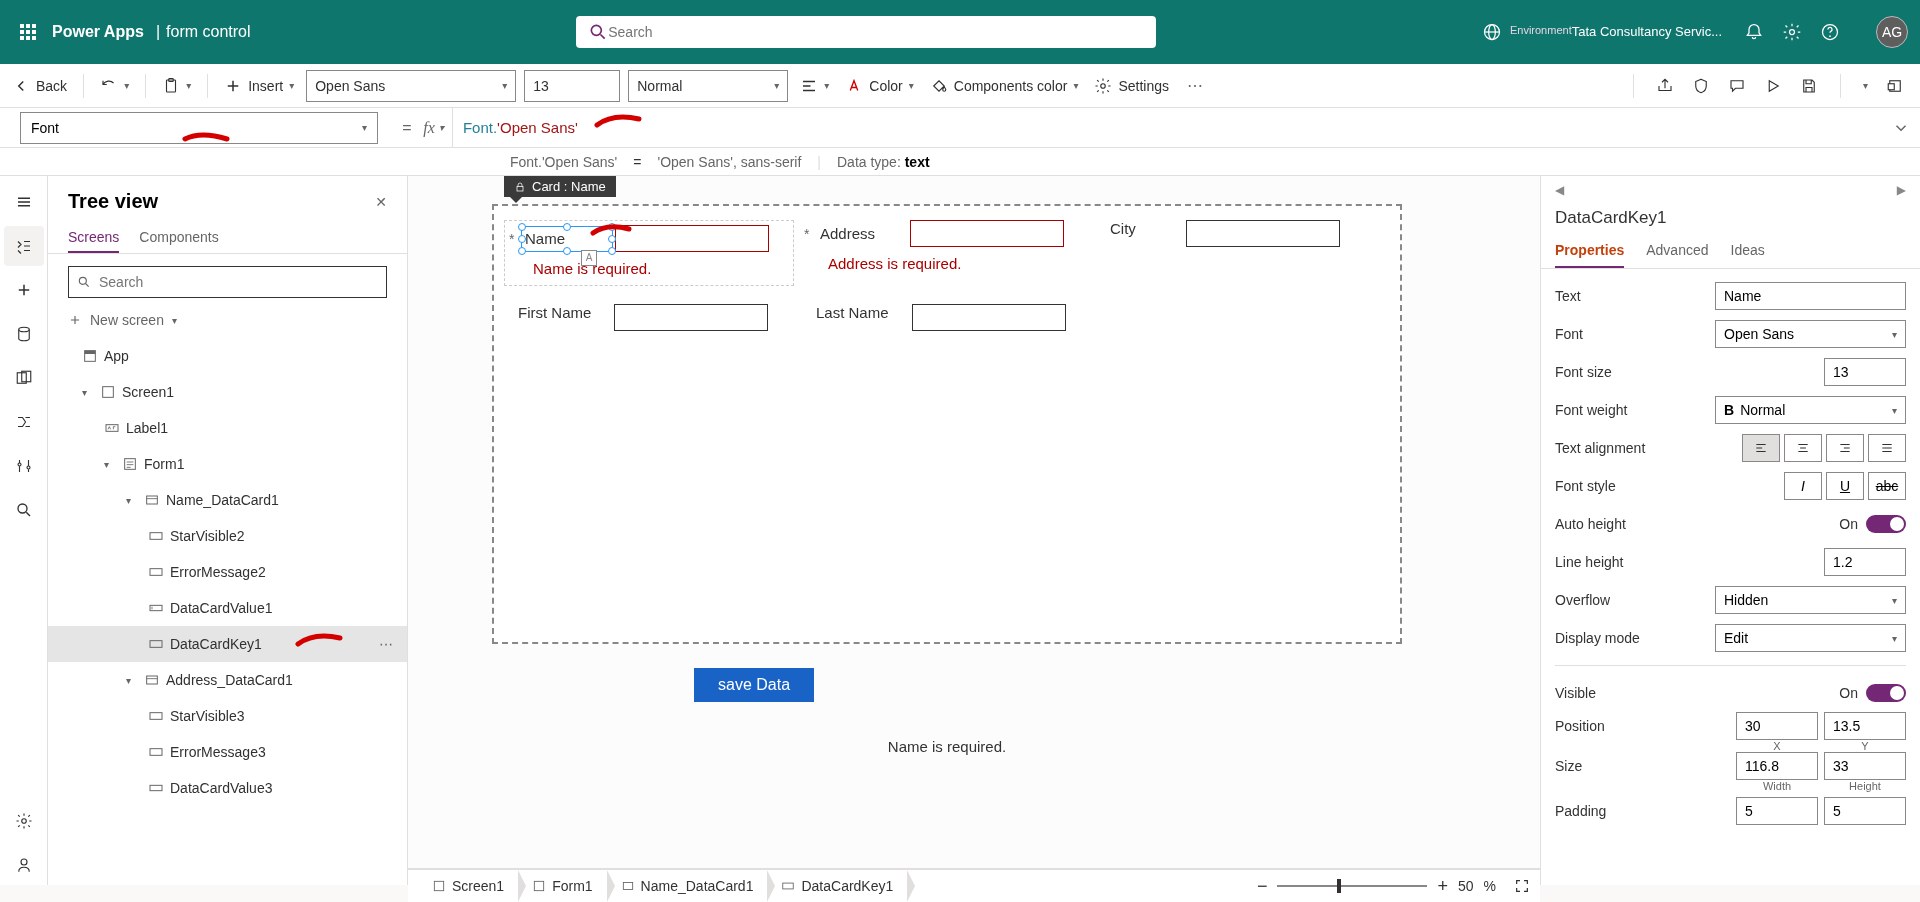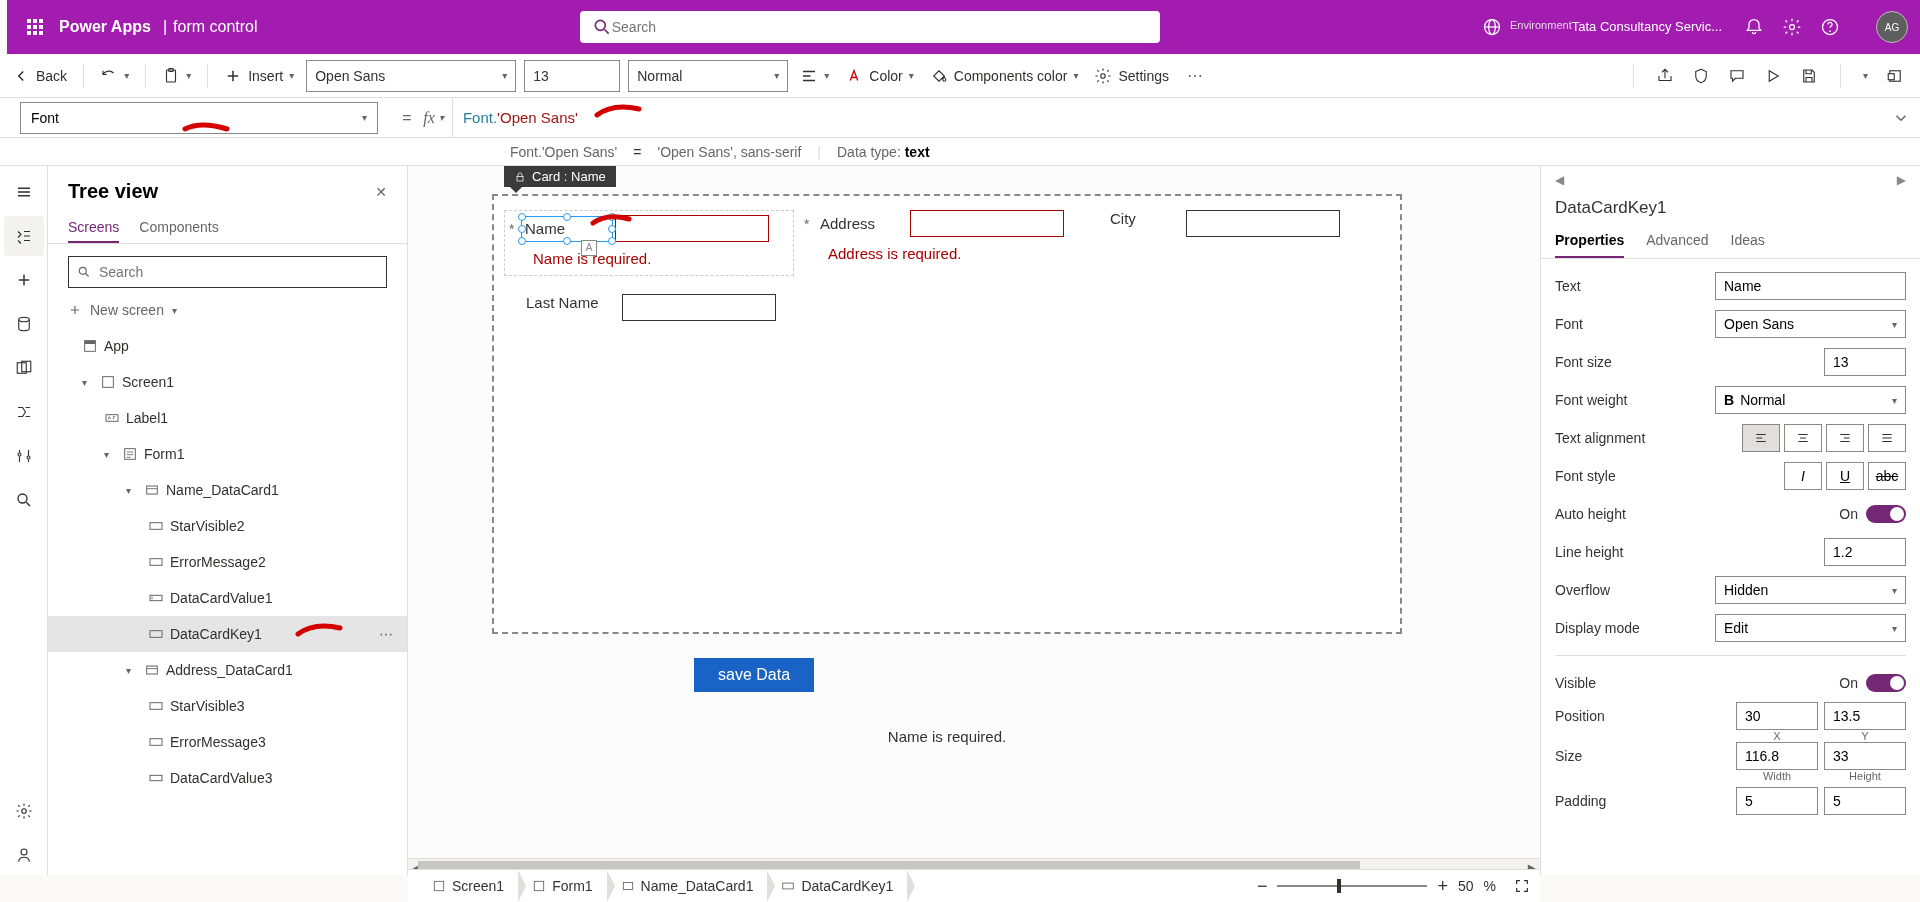--- a/index.html
+++ b/index.html
@@ -1,35 +1,35 @@
 <!DOCTYPE html>
 <html><head>
 <meta charset="utf-8">
 <style>
 * { margin: 0; padding: 0; box-sizing: border-box; font-family: "Segoe UI", Arial, sans-serif; }
 body { width: 1920px; height: 902px; overflow: hidden; background: #faf9f8; }
 
 
-.top-header { height: 54px; background: #a21caf; color: white; display: flex; align-items: center; padding: 0 12px; margin-left: 7px; }
+.top-header { height: 64px; background: #0f766e; color: white; display: flex; align-items: center; padding: 0 12px; }
 .waffle { width: 32px; height: 32px; display: flex; align-items: center; justify-content: center; margin-right: 8px; cursor: pointer; }
 .waffle-grid { width: 16px; height: 16px; display: grid; grid-template-columns: repeat(3,1fr); grid-template-rows: repeat(3,1fr); gap: 2px; }
 .waffle-grid span { background: white; width: 4px; height: 4px; }
 .app-title { font-size: 16px; font-weight: 600; margin-right: 6px; }
 .app-sep { margin: 0 6px; font-size: 16px; }
 .doc-title { font-size: 16px; }
 .top-spacer { flex: 1; display: flex; justify-content: center; }
 .search-box { width: 580px; height: 32px; background: white; border-radius: 4px; display: flex; align-items: center; padding: 0 12px; color: #666; }
 .search-box input { border: none; outline: none; flex: 1; font-size: 14px; color: #333; }
 .env-block { display: flex; align-items: center; margin-right: 12px; }
 .env-text { display: flex; flex-direction: row; margin-left: 8px; line-height: 1.2; }
 .env-label { font-size: 11px; color: #e6d6e6; }
 .env-value { font-size: 13px; max-width: 180px; overflow: hidden; text-overflow: ellipsis; white-space: nowrap; }
 .top-icons { display: flex; align-items: center; gap: 18px; margin-left: 10px; }
 .top-icon { width: 20px; height: 20px; color: white; cursor: pointer; }
-.avatar { width: 32px; height: 32px; border-radius: 50%; background: #5e5e5e; color: white; display: flex; align-items: center; justify-content: center; font-size: 10px; margin-left: 18px; border: 1px solid #bbb; }
+.avatar { width: 32px; height: 32px; border-radius: 50%; background: #5e5e5e; color: white; display: flex; align-items: center; justify-content: center; font-size: 14px; margin-left: 18px; border: 1px solid #bbb; }
 
 
 .command-bar { height: 44px; background: white; border-bottom: 1px solid #e1dfdd; display: flex; align-items: center; padding: 0 8px; gap: 8px; }
 .cmd-group { display: flex; align-items: center; gap: 6px; padding: 0 4px; }
 .cmd-divider { width: 1px; height: 24px; background: #e1dfdd; margin: 0 4px; }
 .cmd-btn-icon { width: 18px; height: 18px; color: #323130; }
 .cmd-label { font-size: 14px; color: #323130; }
 .dropdown-field { height: 32px; border: 1px solid #8a8886; background: white; display: flex; align-items: center; padding: 0 8px; font-size: 14px; color: #323130; justify-content: space-between; }
 .font-select { width: 210px; }
 .size-select { width: 96px; }
@@ -106,21 +106,21 @@
 .hscroll { height: 17px; background: #f3f2f1; border-top: 1px solid #e1dfdd; position: relative; }
 .hscroll-thumb { position: absolute; top: 2px; left: 10px; right: 180px; height: 12px; background: #c8c6c4; }
 .hscroll-arrow { position: absolute; top: 0; width: 17px; height: 17px; display: flex; align-items: center; justify-content: center; font-size: 10px; color: #666; }
 
 
 .props-panel { width: 380px; background: white; border-left: 1px solid #e1dfdd; display: flex; flex-direction: column; }
 .props-header { display: flex; align-items: center; justify-content: space-between; height: 28px; padding: 0 14px; color: #888; font-size: 12px; }
 .props-title { padding: 0 14px; font-size: 17px; color: #333; height: 28px; display: flex; align-items: center; }
 .props-tabs { display: flex; padding: 0 14px; border-bottom: 1px solid #e1dfdd; gap: 22px; margin-top: 4px; }
 .props-tab { padding: 6px 0 8px 0; font-size: 14px; color: #666; cursor: pointer; border-bottom: 2px solid transparent; }
-.props-tab.active { color: #000000; border-bottom-color: #742774; font-weight: 600; }
+.props-tab.active { color: #c2410c; border-bottom-color: #742774; font-weight: 600; }
 .props-body { flex: 1; overflow-y: auto; padding: 8px 14px; }
 .prop-row { display: flex; align-items: center; min-height: 38px; }
 .prop-label { width: 160px; font-size: 14px; color: #333; }
 .prop-value { flex: 1; }
 .prop-input { width: 100%; height: 28px; border: 1px solid #8a8886; padding: 0 8px; font-size: 14px; display: flex; align-items: center; justify-content: space-between; }
 .prop-input-small { width: 82px; height: 28px; border: 1px solid #8a8886; padding: 0 8px; font-size: 14px; display: flex; align-items: center; }
 .toggle { width: 40px; height: 18px; border-radius: 9px; background: #742774; position: relative; cursor: pointer; }
 .toggle::after { content: ''; position: absolute; right: 2px; top: 2px; width: 14px; height: 14px; border-radius: 50%; background: white; }
 .toggle-label { font-size: 14px; color: #333; margin-right: 8px; }
 .btn-group { display: flex; gap: 4px; }
@@ -561,20 +561,24 @@
             </div>
             <div class="field-err">Address is required.</div>
           </div>
           <div class="field-col" style="max-width:290px;padding-left:10px">
             <span class="req"></span>
             <span class="field-label" style="width:70px">City</span>
             <div class="field-input"></div>
           </div>
         </div>
         <div class="form-row">
+          <div class="field-col" style="max-width:290px;padding-left:14px">
+            <span class="field-label" style="width:90px">First Name</span>
+            <div class="field-input"></div>
+          </div>
           <div class="field-col" style="max-width:290px;padding-left:22px">
             <span class="field-label" style="width:90px">Last Name</span>
             <div class="field-input"></div>
           </div>
         </div>
       </div>
       <div style="position:absolute;top:478px;left:84px;width:910px">
         <div class="save-btn">save Data</div>
         <div class="canvas-msg">Name is required.</div>
       </div>

